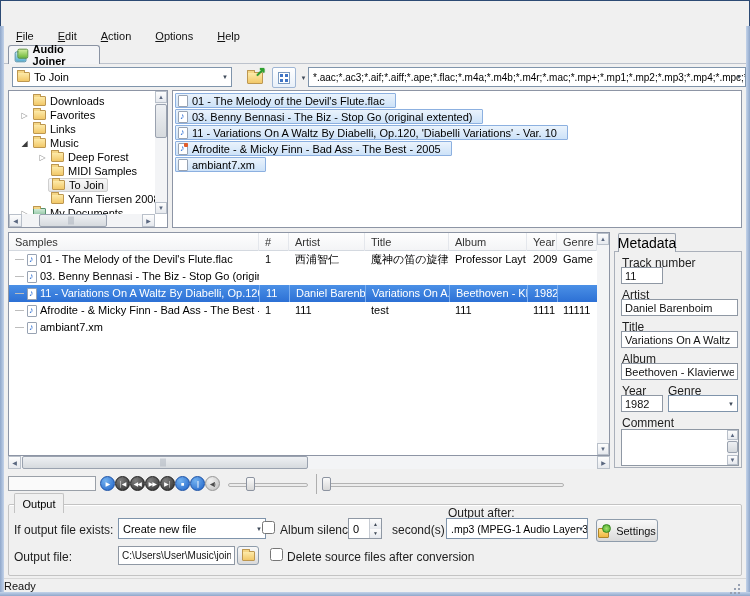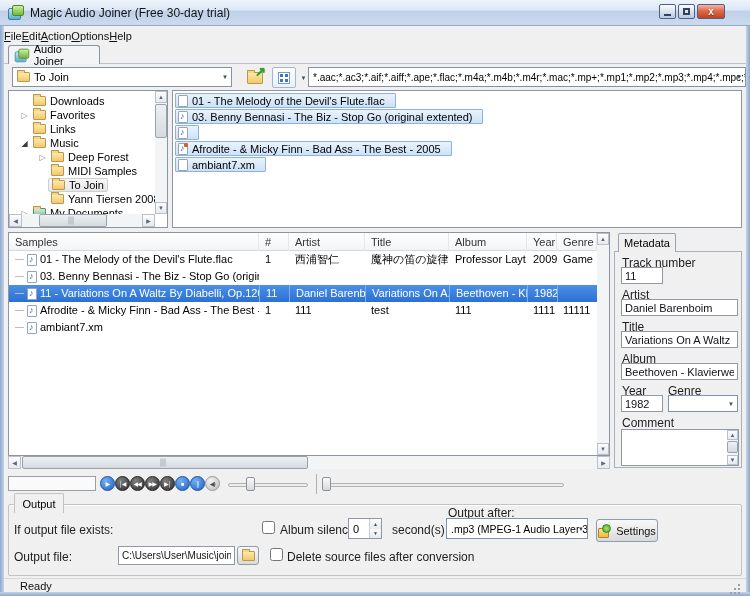--- a/index.html
+++ b/index.html
@@ -17,24 +17,24 @@
   .appico::after{content:"";position:absolute;right:0;top:0;width:10px;height:9px;background:linear-gradient(#d2ee9f,#6fb83a);border:1px solid #4c8a22;border-radius:2px}
   .wbtn{top:4px;height:15px;border:1px solid #4f618a;border-radius:2px;display:flex;align-items:center;justify-content:center}
   .wbtn.gray{background:linear-gradient(#fcfdfe,#dce5f0 45%,#b9c9df)}
   .wbtn.red{background:linear-gradient(#f6b7a2,#e0694a 45%,#c24326)}
   #btn-min{left:659px;width:17px}#btn-max{left:678px;width:17px}#btn-close{left:697px;width:28px}
   #btn-min i{display:block;width:7px;height:2px;background:#33415f;margin-top:6px}
   #btn-max i{display:block;width:7px;height:7px;border:2px solid #33415f}
   #btn-close i{font-style:normal;color:#fff;font-size:10px;font-weight:bold;text-shadow:0 1px 1px #7e2813;line-height:1}
   
   #menubar{left:4px;top:27px;width:742px;height:18px;display:flex;align-items:center}
-  .mitem{display:block;padding:0 0;font-size:11px;color:#111;line-height:17px}
+  .mitem{display:block;padding:0 12px;font-size:11px;color:#111;line-height:17px}
   .mitem::first-letter{text-decoration:underline}
   #tabstrip{left:4px;top:45px;width:742px;height:19px;border-bottom:1px solid #bcc2cc}
-  #maintab{position:absolute;left:4px;top:0;width:92px;height:19px;background:#f3f4f6;border:1px solid #8a93a3;border-bottom:none;border-radius:3px 3px 0 0;display:flex;align-items:center;gap:4px;padding:0 5px;font-size:11px;font-weight:normal}
+  #maintab{position:absolute;left:4px;top:0;width:92px;height:19px;background:#f3f4f6;border:1px solid #8a93a3;border-bottom:none;border-radius:3px 3px 0 0;display:flex;align-items:center;gap:4px;padding:0 5px;font-size:11px;font-weight:bold}
   #toolbar{left:4px;top:64px;width:742px;height:26px}
   .combo{position:absolute;background:#fff;border:1px solid #7f94ab;display:flex;align-items:center;font-size:11px;padding:0 16px 0 4px;overflow:hidden;white-space:nowrap;gap:4px}
   .carr{position:absolute;right:3px;top:50%;transform:translateY(-50%);font-size:6px;color:#3f4a59}
   .carr::after{content:"▼"}
   .folder{width:13px;height:10px;background:linear-gradient(#fdeaa9,#f2c868);border:1px solid #bd9750;border-radius:1px;position:relative;flex:none}
   .folder::before{content:"";position:absolute;top:-3px;left:-1px;width:6px;height:2px;background:#f5d685;border:1px solid #bd9750;border-bottom:none;border-radius:1px 1px 0 0}
   #upbtn{left:238px;top:3px;width:26px;height:21px;display:flex;align-items:center;justify-content:center}
   #upbtn .garrow{position:absolute;right:2px;top:-3px;color:#2ea12e;font-weight:bold;font-size:13px;text-shadow:0 0 1px #1c7a1c}
   #viewsbtn{left:268px;top:3px;width:24px;height:21px;border:1px solid #9fb6d4;border-radius:2px;background:linear-gradient(#fff,#e8f0f9);display:flex;align-items:center;justify-content:center}
   .views{position:relative;width:12px;height:12px;border:1px solid #7a9ac0;background:#fff}
@@ -66,21 +66,21 @@
   #tblhead{position:absolute;left:0;top:0;width:588px;height:18px;background:linear-gradient(#fefefe,#f3f4f6);border-bottom:1px solid #d4d9e0}
   .hc{position:absolute;top:0;height:18px;line-height:18px;font-size:11px;color:#333;padding-left:6px;border-right:1px solid #e4e7ec;overflow:hidden}
   .trw{position:absolute;left:0;width:588px;height:17px}
   .trw.sel{background:linear-gradient(#4b90e6,#2c70d5);color:#fff}
   .c{position:absolute;top:0;height:17px;line-height:17px;font-size:11px;overflow:hidden;white-space:nowrap;padding-left:6px}
   .trw.sel .c{border-left:1px solid #7fb0ef}
   .trw.sel .c.first{border-left:none}
   .c0{display:flex;align-items:center;gap:3px}
   .tdash{width:9px;border-top:1px solid #bdbdbd;flex:none}
   
-  #mtab{position:absolute;left:618px;top:233px;width:58px;height:19px;background:#f0f0f0;border:1px solid #9aa2ae;border-bottom:none;border-radius:2px 2px 0 0;font-size:11px;display:flex;align-items:center;justify-content:center;z-index:2}
+  #mtab{position:absolute;left:618px;top:233px;width:58px;height:19px;background:#f0f0f0;border:1px solid #9aa2ae;border-bottom:none;border-radius:2px 2px 0 0;font-size:14px;display:flex;align-items:center;justify-content:center;z-index:2}
   #mbox{position:absolute;left:614px;top:251px;width:128px;height:217px;border:1px solid #aab0ba;background:#f0f0f0}
   .lbl{position:absolute;font-size:12px;color:#1d1d1d;white-space:nowrap}
   .txt{position:absolute;border:1px solid #8f98a4;background:#fff;font:11px "Liberation Sans",sans-serif;padding:0 3px;color:#111}
   .cb{position:absolute;width:13px;height:13px;background:#fff;border:1px solid #8e99a6}
   #commentbox{position:absolute;left:621px;top:429px;width:118px;height:37px;background:#fff;border:1px solid #8f98a4;font-size:10px;line-height:11px;padding:1px 14px 1px 3px;overflow:hidden;word-break:break-all}
   
   .tbtn{position:absolute;top:476px;width:15px;height:15px;border-radius:50%;display:flex;align-items:center;justify-content:center;font-size:5.5px;font-weight:bold;color:#fff;letter-spacing:-0.5px}
   .tbtn.blue{background:radial-gradient(circle at 35% 30%,#74b2f0,#1d61c7);border:1px solid #1a50a5}
   .tbtn.dark{background:radial-gradient(circle at 35% 30%,#808080,#2d2d2d);border:1px solid #1f1f1f}
   .tbtn.light{background:radial-gradient(circle at 35% 30%,#f2f2f2,#bcbcbc);border:1px solid #979797;color:#4c4c4c}
@@ -93,41 +93,28 @@
   .setico{width:13px;height:13px;position:relative;flex:none}
   .setico::before{content:"";position:absolute;left:0;top:4px;width:9px;height:8px;background:linear-gradient(#ffe089,#efb743);border:1px solid #b08528;border-radius:1px}
   .setico::after{content:"";position:absolute;right:0;top:0;width:7px;height:7px;background:radial-gradient(#a4e26e,#47a52a);border:1px solid #37881f;border-radius:50%}
   #joinbtn{position:absolute;left:668px;top:508px;width:66px;height:62px;border:1px solid #77abdc;border-radius:3px;background:linear-gradient(#eef7fe,#cfe7f9 55%,#abd4f3);display:flex;flex-direction:column;align-items:center;justify-content:center;gap:2px;font-size:11px;color:#111}
   #joinbtn .clef::after{content:"♪";font-size:27px;color:#0c0c0c;line-height:1}
   .spin{position:absolute;background:#fff;border:1px solid #8f98a4;display:flex}
   .spin input{border:none;width:20px;font:11px "Liberation Sans",sans-serif;padding-left:4px;outline:none}
   .spin .arrs{width:12px;display:flex;flex-direction:column;border-left:1px solid #c7ccd3}
   .spin .arrs span{flex:1;display:flex;align-items:center;justify-content:center;font-size:5px;color:#404a58;background:linear-gradient(#fcfcfc,#e6e9ee)}
   
-  #statusbar{position:absolute;left:4px;top:578px;width:742px;height:14px;border-top:1px solid #d8d8d8;font-size:11px;color:#111;display:flex;align-items:center;padding-left:16px}
+  #statusbar{position:absolute;left:4px;top:578px;width:742px;height:14px;border-top:1px solid #d8d8d8;font-size:11px;color:#111;display:flex;align-items:center;padding-left:0}
   #grip::after{content:"";position:absolute;right:6px;bottom:6px;width:2px;height:2px;background:#98a1b2;box-shadow:-4px 4px #98a1b2,0 4px #98a1b2,-8px 8px #98a1b2,-4px 8px #98a1b2,0 8px #98a1b2}
 </style>
 </head>
 <body>
 
 <div id="win">
 
-  <div class="abs" id="titlebar">
-    <span class="appico abs" style="left:8px;top:5px"><i></i></span>
-    <span class="abs" id="title-text">Magic Audio Joiner (Free 30-day trial)</span>
-    <span class="abs wbtn gray" id="btn-min">
-        <i></i>
-      </span>
-    <span class="abs wbtn gray" id="btn-max">
-        <i></i>
-      </span>
-    <span class="abs wbtn red" id="btn-close">
-        <i>x</i>
-      </span>
-  </div>
   <div class="abs" id="frameL"></div>
   <div class="abs" id="frameR"></div>
   <div class="abs" id="frameB"></div>
 
   <div class="abs" id="menubar">
     <span class="mitem">File</span>
     <span class="mitem">Edit</span>
     <span class="mitem">Action</span>
     <span class="mitem">Options</span>
     <span class="mitem">Help</span>
@@ -246,20 +233,21 @@
     <div class="fitem" style="left:2px;top:2px">
       <span class="pic"></span>
       <span>01 - The Melody of the Devil's Flute.flac</span>
     </div>
     <div class="fitem" style="left:2px;top:18px">
       <span class="pic note"></span>
       <span>03. Benny Bennasi - The Biz - Stop Go (original extented)</span>
     </div>
     <div class="fitem" style="left:2px;top:34px">
       <span class="pic note"></span>
+      <span>11 - Variations On A Waltz By Diabelli, Op.120, 'Diabelli Variations' - Var. 10</span>
     </div>
     <div class="fitem" style="left:2px;top:50px">
       <span class="pic media"></span>
       <span>Afrodite - &amp; Micky Finn - Bad Ass - The Best - 2005</span>
     </div>
     <div class="fitem" style="left:2px;top:66px">
       <span class="pic"></span>
       <span>ambiant7.xm</span>
     </div>
   </div>
@@ -401,20 +389,24 @@
   <span class="abs" style="left:316px;top:474px;width:1px;height:20px;background:#aeaeae"></span>
   <span class="groove" style="left:322px;top:483px;width:242px"></span>
   <span class="thumbv" style="left:322px;top:477px"></span>
 
   <div id="ogroup"></div>
   <div id="otab">
       <span>Output</span>
     </div>
 
   <span class="lbl" style="left:14px;top:523px">If output file exists:</span>
+  <div class="combo" style="left:118px;top:518px;width:148px;height:21px">
+    <span>Create new file</span>
+    <span class="carr"></span>
+  </div>
   <input type="checkbox" class="cb" style="left: 262px; top: 521px;">
   <span class="lbl" style="left:280px;top:523px">Album silence</span>
   <div class="spin" style="left:348px;top:518px;width:34px;height:21px">
     <input value="0" style="">
     <span class="arrs">
         <span>▲</span>
         <span>▼</span>
       </span>
   </div>
   <span class="lbl" style="left:392px;top:523px">second(s)</span>

